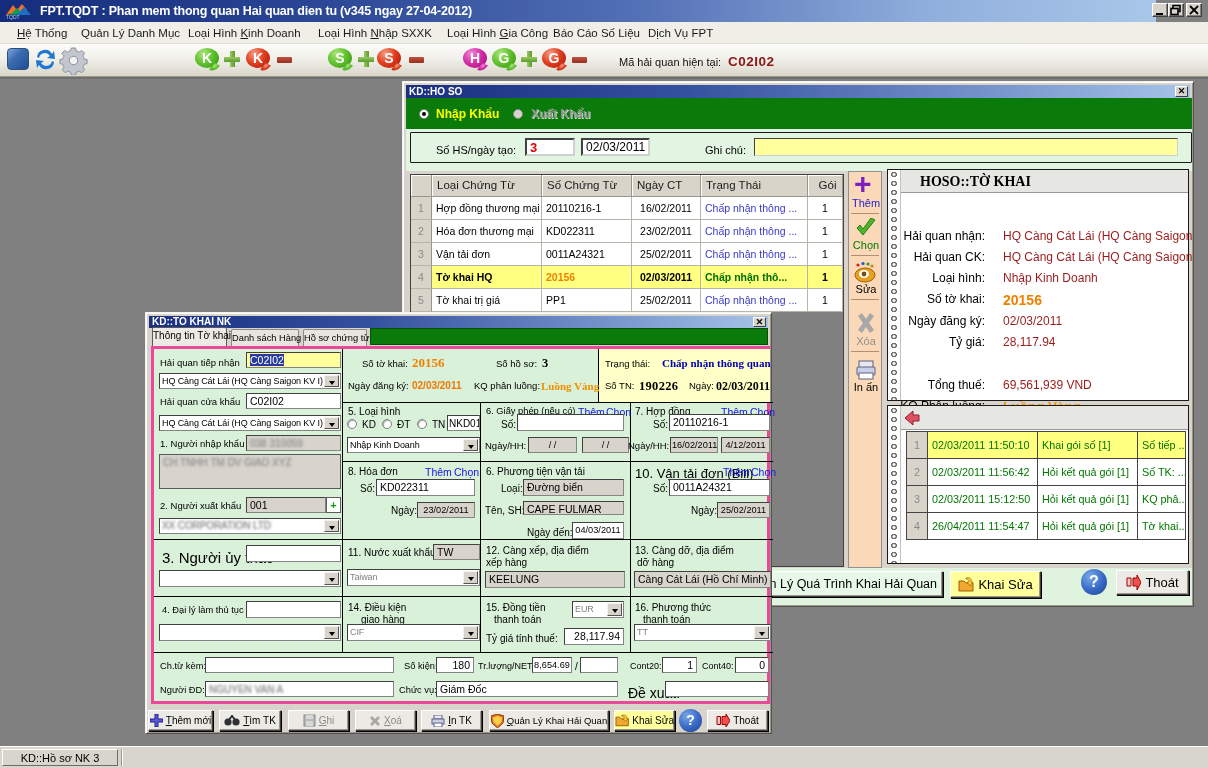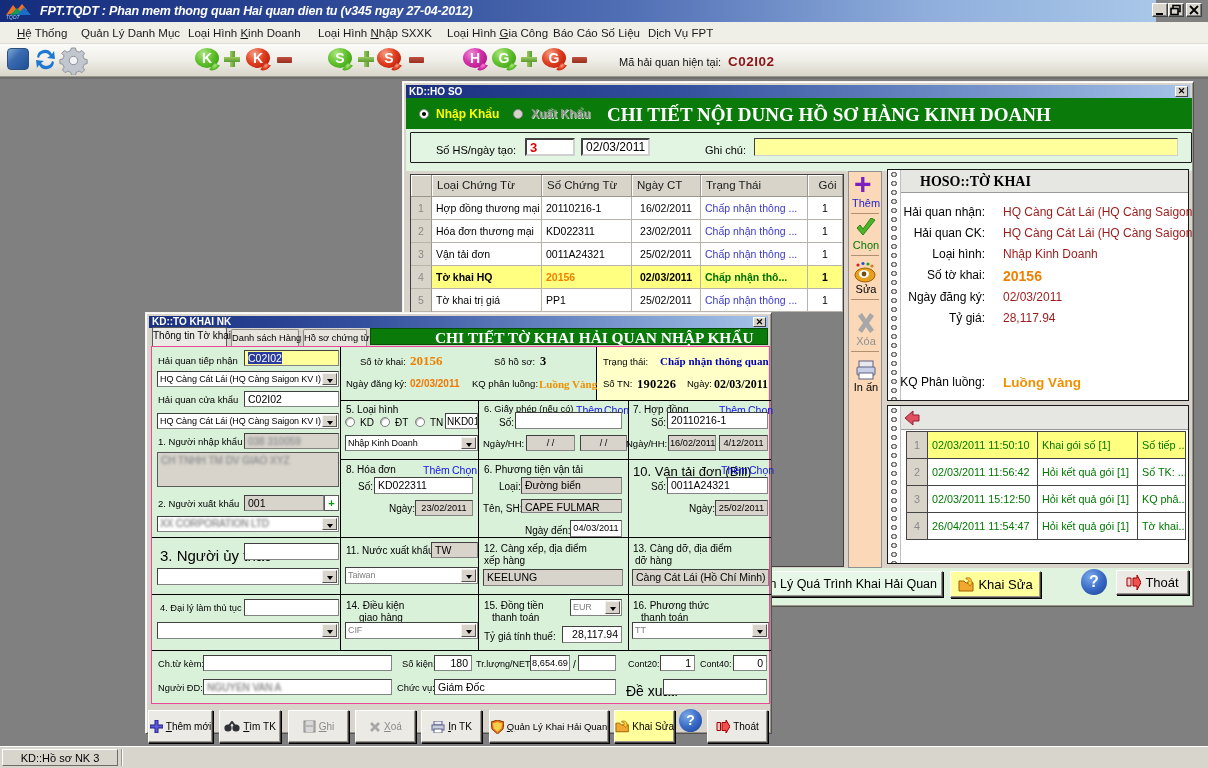--- a/index.html
+++ b/index.html
@@ -1,21 +1,21 @@
 <!DOCTYPE html>
 <html><head>
 <meta charset="utf-8">
 <style>
 * { margin:0; padding:0; box-sizing:border-box; }
 html,body { width:1208px; height:768px; overflow:hidden; }
 body { font-family:"Liberation Sans", sans-serif; font-size:11px; position:relative; background:#808080; }
 .abs { position:absolute; }
 
 #titlebar { left:0; top:0; width:1156px; height:22px;
-  background:linear-gradient(90deg,#152C7C 0%,#2B4796 28%,#5270B5 55%,#8FAEDC 80%,#A9C7E8 100%);font-style:italic; }
+  background:linear-gradient(90deg,#152C7C 0%,#2B4796 28%,#5270B5 55%,#8FAEDC 80%,#A9C7E8 100%); }
 #titlebar .ttxt { left:40px; top:4px; color:#fff; font-weight:bold; font-size:12.5px; letter-spacing:-0.2px; white-space:nowrap; }
 .wbtn { width:16px; height:14px; background:#D8D4CC; border:1px solid #fff;
   border-right-color:#404040; border-bottom-color:#404040; box-shadow:inset -1px -1px 0 #808080;
   font-weight:bold; font-size:10px; text-align:center; line-height:12px; color:#000; }
 #menubar { left:0; top:22px; width:1208px; height:22px; background:#EFEEE7; border-bottom:1px solid #E0DED4; }
 .mitem { top:5px; font-size:11.5px; color:#1a1a1a; white-space:nowrap; }
 .mitem u { text-decoration:underline; }
 #toolbar { left:0; top:44px; width:1208px; height:33px;
   background:linear-gradient(180deg,#FBFBF9 0%,#F1F0EA 45%,#E2E0D6 80%,#D8D5C9 100%);
   border-bottom:1px solid #9A978D; }
@@ -60,42 +60,42 @@
 .grow c { left:131px; width:90px; }
 .grow d { left:221px; width:69px; text-align:center; padding-left:0; }
 .grow e { left:290px; width:107px; color:#3A3AC8; }
 .grow f { left:397px; width:35px; text-align:center; padding-left:0; }
 .gsel { font-weight:bold; }
 .gsel b,.gsel c,.gsel d,.gsel e,.gsel f { background:#FFFF80; font-weight:bold; }
 .psep { position:absolute; left:2px; width:28px; height:0; border-top:1px solid #B09070; }
 .spiral { background-color:#fff;
   background-image:radial-gradient(ellipse 4px 3.2px at 6px 4.5px, #f8f8f8 30%, #8A8A8A 45%, #6A6A6A 75%, transparent 80%);
   background-size:13px 9px; border-right:1px solid #C0C0C0; }
-.prow { position:absolute; left:13px; width:287px; height:21px; font-size:12px; }
+.prow { position:absolute; left:13px; width:287px; height:21px; font-size:12px;margin-top:24px; }
 .prow l { position:absolute; right:203px; top:3px; white-space:nowrap; color:#000; }
 .prow v { position:absolute; left:102px; top:3px; white-space:nowrap; color:#9B1B1B; }
 .hrow { position:absolute; left:18px; width:280px; height:28px; background:#fff; border:1px solid #444; font-size:10.8px; color:#007700; line-height:26px; }
 .hrow i,.hrow b,.hrow c,.hrow d { position:absolute; top:0; height:26px; border-right:1px solid #444; font-style:normal; font-weight:normal; display:block; padding-left:4px; white-space:nowrap; overflow:hidden; }
 .hrow i { left:0; width:21px; background:#D8D4CA; color:#8A8A8A; text-align:center; padding-left:0; }
 .hrow b { left:21px; width:110px; }
 .hrow c { left:131px; width:100px; }
 .hrow d { left:231px; width:48px; border-right:none; }
 .btn3 { background:#ECEAE4; border:1px solid #fff; border-right-color:#404040; border-bottom-color:#404040;
   box-shadow:1px 1px 0 #000, inset -1px -1px 0 #9A968E; display:flex; align-items:center; justify-content:center; color:#000; white-space:nowrap; }
 .qmark { width:26px; height:26px; border-radius:50%; background:radial-gradient(circle at 35% 30%,#7AAAE8 0%,#3A6CC8 50%,#1A3E90 100%); color:#fff; font-weight:bold; font-size:16px; text-align:center; line-height:26px; }
 .qmark:before { content:"?"; }
 
 .tab { height:17px; background:#E8E5DE; border:1px solid #8A8A8A; border-bottom:none; border-radius:2px 2px 0 0;
   font-size:9.3px; text-align:center; line-height:16px; white-space:nowrap; }
 .tact { height:19px; background:#ECEAE4; z-index:3; border-color:#5A5A5A; font-size:9.6px; }
 .radio { width:10px; height:10px; border-radius:50%; background:#fff; border:1px solid #808080; box-shadow:inset 1px 1px 1px #aaa; }
 .inp { height:16px; line-height:13px; }
 .dt { font-size:9.2px !important; padding:1px 1px !important; text-align:center; }
 .blur8 span.bl { display:inline-block; color:#A0A0A0; text-shadow:0 0 2px #909090; filter:blur(1.1px); font-size:10px; }
-.bbtn { height:33px; background:#ECEAE4; border:1px solid #fff; border-right-color:#404040; border-bottom-color:#404040;
+.bbtn { height:21px; background:#ECEAE4; border:1px solid #fff; border-right-color:#404040; border-bottom-color:#404040;
   box-shadow:1px 1px 0 #000, inset -1px -1px 0 #9A968E; display:flex; align-items:center; justify-content:center; gap:3px; font-size:10px; white-space:nowrap; }
 .bbtn.dis { color:#8A8A8A; }
 .bbtn.dis u { color:#8A8A8A; }
 </style>
 </head>
 <body>
 
 <div id="titlebar" class="abs">
   <svg class="abs" style="left:5px;top:2px" width="28" height="18" viewBox="0 0 28 18">
     <path d="M1 13 L8 3 L12 8 L17 2 L22 8 Z" fill="#F37021"></path>
@@ -164,21 +164,20 @@
     <div class="xbtn abs" style="right:2px;top:1px">✕</div>
   </div>
 
   <div class="abs" style="left:3px;top:16px;width:786px;height:31px;background:#0A7A0A">
     <div class="abs" style="left:13px;top:11px;width:10px;height:10px;border-radius:50%;background:#fff;border:1px solid #888">
       <div class="abs" style="left:2px;top:2px;width:4px;height:4px;border-radius:50%;background:#000"></div>
     </div>
     <span class="abs" style="left:30px;top:9px;font-size:12px;font-weight:bold;color:#FFFF00">Nhập Khẩu</span>
     <div class="abs" style="left:107px;top:11px;width:10px;height:10px;border-radius:50%;background:#D8D4CC;border:1px solid #888"></div>
     <span class="abs" style="left:125px;top:9px;font-size:12px;font-weight:bold;color:#8F8F8F;text-shadow:1px 1px 0 #BFDFBF">Xuất Khẩu</span>
-    <b class="abs" id="gt1" style="left:201px;top:6px;font-family:'Liberation Serif',serif;font-size:19px;color:#fff;white-space:nowrap">CHI TIẾT NỘI DUNG HỒ SƠ HÀNG KINH DOANH</b>
   </div>
 
   <div class="abs" style="left:3px;top:47px;width:786px;height:42px;background:#E2F4E2">
     <div class="abs" style="left:4px;top:3px;width:782px;height:31px;border:1px solid #1a1a1a;border-radius:1px"></div>
     <span class="abs" style="left:30px;top:15px;font-size:11px">Số HS/ngày tạo:</span>
     <div class="abs inp" style="left:119px;top:9px;width:50px;height:18px;font-size:13px;font-weight:bold;color:#E00000;line-height:14px;border-width:2px;border-style:solid;border-color:#404040 #D0D0D0 #D0D0D0 #404040">3</div>
     <div class="abs inp" style="left:175px;top:9px;width:69px;height:18px;font-size:12px;line-height:13px;border-width:2px;border-style:solid;border-color:#404040 #D0D0D0 #D0D0D0 #404040">02/03/2011</div>
     <span class="abs" style="left:299px;top:15px;font-size:11px">Ghi chú:</span>
     <div class="abs" style="left:348px;top:9px;width:424px;height:18px;background:#FFFF9C;border:1px solid #404040;border-right-color:#D0D0D0;border-bottom-color:#D0D0D0"></div>
   </div>
@@ -288,20 +287,24 @@
         <v style="color:#F08000;font-weight:bold;font-size:14px">20156</v>
       </div>
     <div class="prow" style="top:117px">
         <l>Ngày đăng ký:</l>
         <v>02/03/2011</v>
       </div>
     <div class="prow" style="top:138px">
         <l>Tỷ giá:</l>
         <v>28,117.94</v>
       </div>
+    <div class="prow" style="top:181px">
+        <l>Tổng thuế:</l>
+        <v>69,561,939 VND</v>
+      </div>
     <div class="prow" style="top:202px">
         <l>KQ Phân luồng:</l>
         <v style="color:#F09000;font-weight:bold;font-size:13.5px">Luồng Vàng</v>
       </div>
   </div>
 
   <div class="abs" style="left:484px;top:323px;width:302px;height:159px;background:#fff;border:1px solid #1a1a1a">
     <div class="spiral abs" style="left:0;top:0;width:13px;height:157px"></div>
     <div class="abs" style="left:13px;top:0;width:287px;height:24px;background:#E6E6E2;border-bottom:1px solid #999"></div>
     <svg class="abs" style="left:15px;top:3px" width="18" height="18" viewBox="0 0 18 18">
@@ -353,23 +356,22 @@
 
 <div id="tokhai" class="abs win" style="left:145px;top:312px;width:627px;height:422px">
   <div class="abs wtitle" style="height:12px;line-height:12px">KD::TO KHAI NK
     <div class="xbtn abs" style="right:2px;top:1px;height:10px;line-height:8px">✕</div>
   </div>
 
   <div class="abs tab tact" style="left:6px;top:14px;width:75px;font-size:10px">Thông tin Tờ khai</div>
   <div class="abs tab" style="left:85px;top:16px;width:68px">Danh sách Hàng</div>
   <div class="abs tab" style="left:157px;top:16px;width:64px">Hồ sơ chứng từ</div>
   <div class="abs" style="left:224px;top:15px;width:398px;height:17px;background:#0A7A0A;border:1px solid #055005"></div>
-  <b class="abs" id="gt2" style="left:289px;top:16px;color:#fff;font-family:'Liberation Serif',serif;font-size:15.4px;white-space:nowrap">CHI TIẾT TỜ KHAI HẢI QUAN NHẬP KHẨU</b>
-
-  <div class="abs" style="left:5px;top:33px;width:619px;height:358px;background:#D9F0D9;border:1px solid #ec4899">
+
+  <div class="abs" style="left:5px;top:33px;width:619px;height:358px;background:#D9F0D9;border:3px solid #ec4899">
 
     <div class="abs" style="left:188px;top:0;width:1px;height:303px;background:#000"></div>
     <div class="abs" style="left:326px;top:53px;width:1px;height:250px;background:#000"></div>
     <div class="abs" style="left:476px;top:53px;width:1px;height:250px;background:#000"></div>
     <div class="abs" style="left:188px;top:53px;width:431px;height:1px;background:#000"></div>
     <div class="abs" style="left:188px;top:112px;width:431px;height:1px;background:#000"></div>
     <div class="abs" style="left:0;top:190px;width:619px;height:1px;background:#000"></div>
     <div class="abs" style="left:0;top:247px;width:619px;height:1px;background:#000"></div>
     <div class="abs" style="left:0;top:303px;width:619px;height:1px;background:#000"></div>
 

